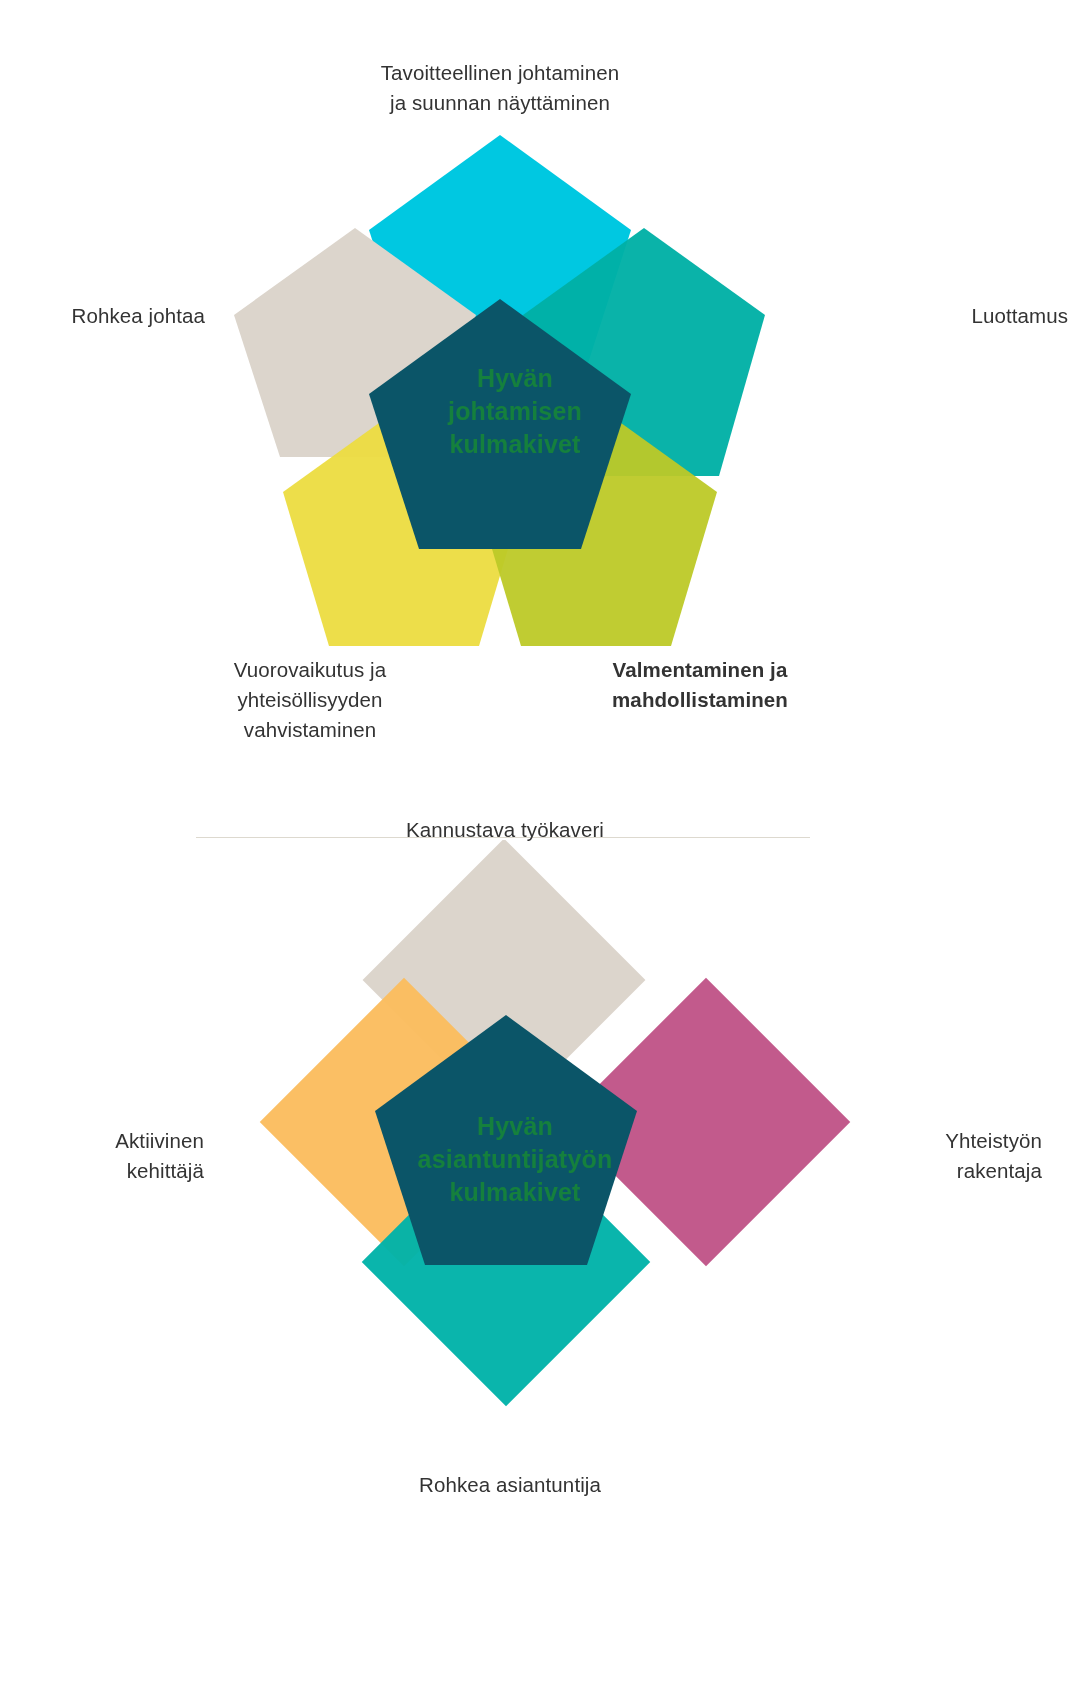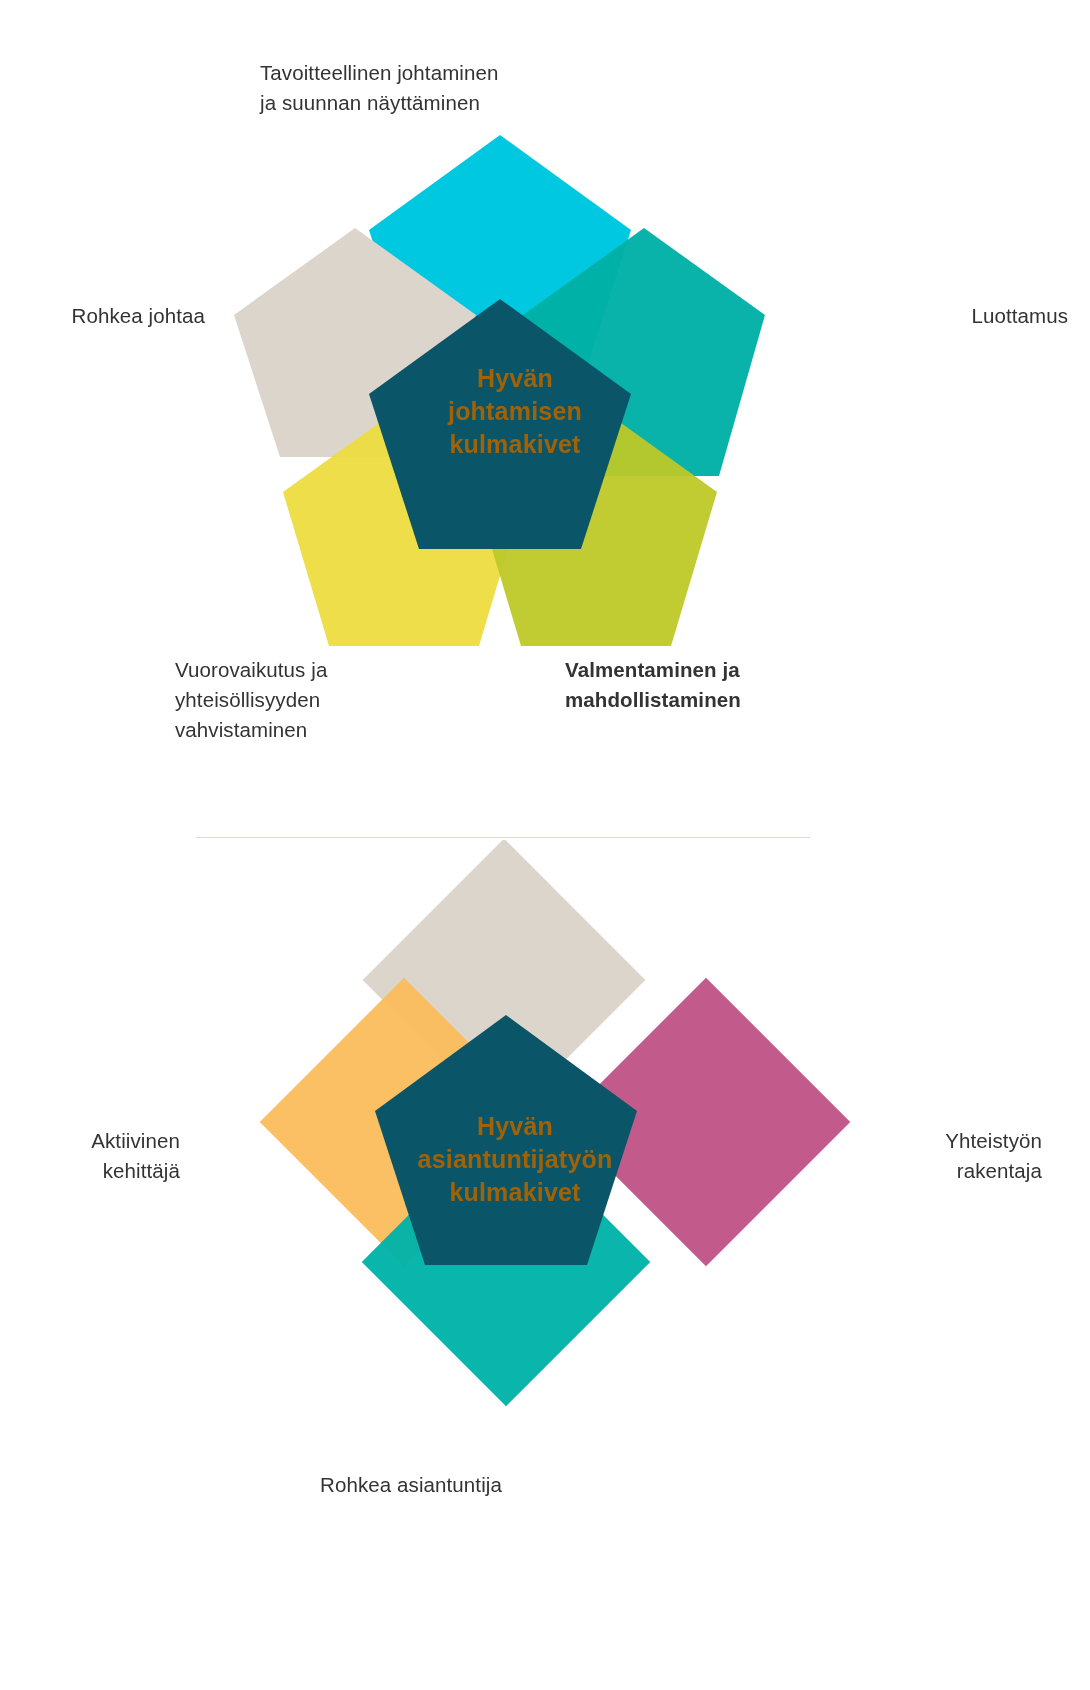--- a/index.html
+++ b/index.html
@@ -22,21 +22,21 @@
   
   .label {
     position: absolute;
     font-size: 20.5px;
     line-height: 30px;
     color: #333333;
     font-weight: 400;
     letter-spacing: 0.1px;
     white-space: pre-line;
   }
-  .label.center { }
+  .label.center { text-align: center; }
   .label.left   { text-align: right; }
   .label.right  { text-align: right; }
 
   
   .diagram {
     position: absolute;
     left: 0;
     width: 1090px;
   }
   .diagram svg { display: block; width: 1090px; }
@@ -48,21 +48,21 @@
     top: 837px;
     width: 614px;
     height: 1px;
     background: #ddd9cf;
   }
 
   
   .core-text {
     position: absolute;
     text-align: center;
-    color: #a16207;
+    color: #15803d;
     font-weight: 700;
     letter-spacing: 0.2px;
     white-space: pre-line;
   }
   #core-text-leadership {
     left: 355px;
     top: 362px;
     width: 320px;
     font-size: 25px;
     line-height: 33px;
@@ -129,22 +129,23 @@
 
         <rect x="604" y="180" width="204" height="204" fill="#bf5387" fill-opacity="0.96" transform="rotate(45 706 282)"></rect>
 
         <rect x="404" y="320" width="204" height="204" fill="#00b2a9" fill-opacity="0.96" transform="rotate(45 506 422)"></rect>
 
         <polygon fill="#0b5568" points="506,175 637,271 587,425 425,425 375,271"></polygon>
       </g>
     </svg>
   </div>
 
+  <span class="label center" id="label-kannustava" style="left:315px; top:815px; width:380px;">Kannustava työkaveri</span>
 
-  <span class="label left" id="label-aktiivinen" style="left:0px; top:1126px; width:180px;">Aktiivinen
+  <span class="label left" id="label-aktiivinen" style="left:0px; top:1126px; width:180px;padding-left:24px;">Aktiivinen
 kehittäjä</span>
 
   <span class="label center" id="label-rohkea" style="left:320px; top:1470px; width:380px;">Rohkea asiantuntija</span>
 
   <span class="label right" id="label-yhteistyon" style="left:822px; top:1126px; width:220px;">Yhteistyön
 rakentaja</span>
 
   <span class="core-text" id="core-text-expert">Hyvän
 asiantuntijatyön
 kulmakivet</span>

